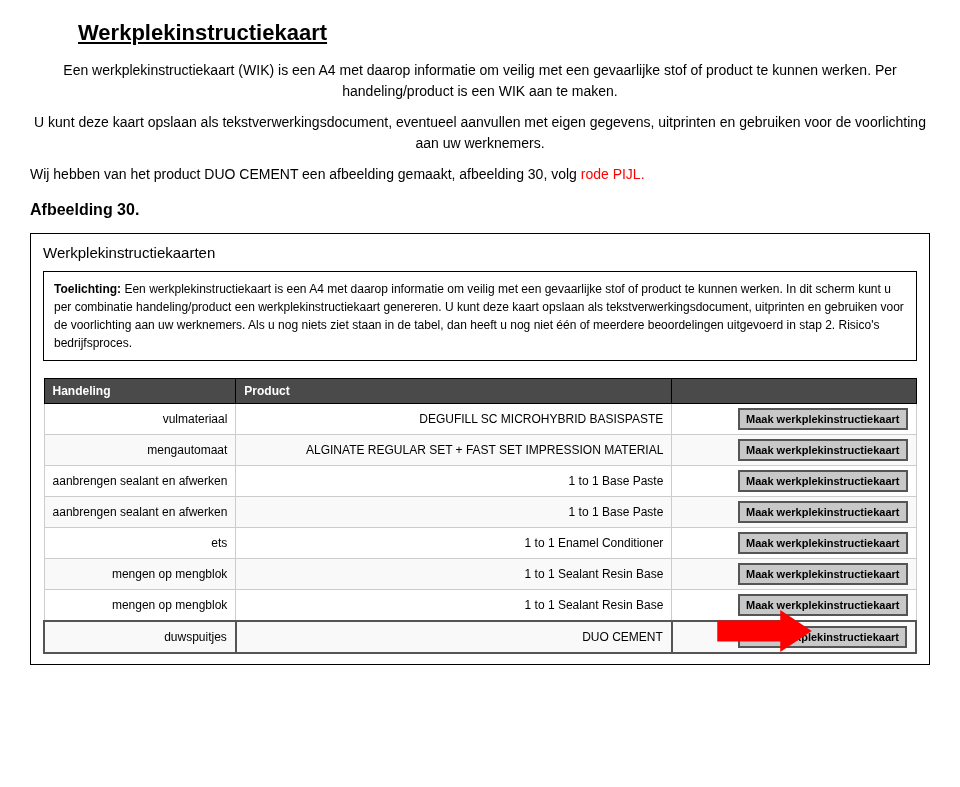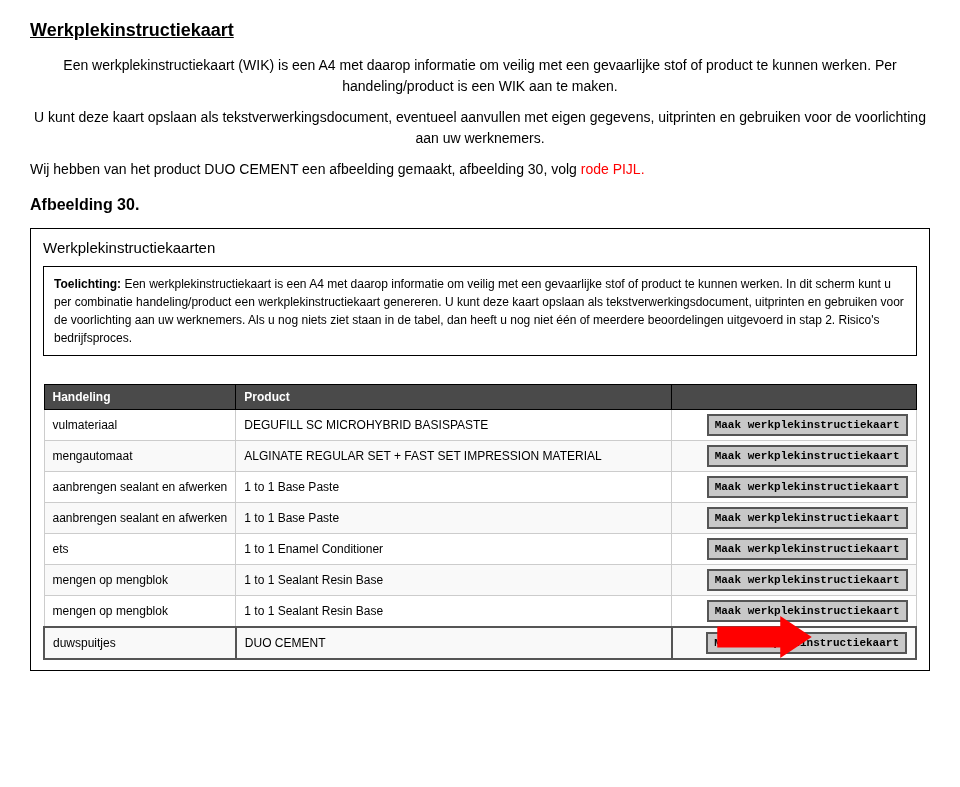--- a/index.html
+++ b/index.html
@@ -5,24 +5,25 @@
     * { box-sizing: border-box; margin: 0; padding: 0; }
     body {
       font-family: Arial, sans-serif;
       font-size: 14px;
       background: #fff;
       color: #000;
       padding: 20px 30px;
       max-width: 960px;
     }
     h1 {
-      font-size: 18px;
+      font-size: 22px;
       font-weight: bold;
       text-decoration: underline;
       margin-bottom: 14px;
+      margin-left: 48px;
     }
     .intro-text {
       font-size: 14px;
       line-height: 1.5;
       margin-bottom: 10px;
       text-align: center;
     }
     .arrow-text {
       font-size: 14px;
       line-height: 1.5;
@@ -47,21 +48,21 @@
     .wik-box-title {
       font-size: 15px;
       font-weight: normal;
       margin-bottom: 10px;
     }
     .toelichting-box {
       border: 1px solid #000;
       padding: 8px 10px;
       font-size: 12px;
       line-height: 1.5;
-      margin-bottom: 28px;
+      margin-bottom: 17px;
     }
     .toelichting-box strong {
       font-weight: bold;
     }
     
     .wik-table {
       width: 100%;
       border-collapse: collapse;
       font-size: 12px;
     }
@@ -70,35 +71,35 @@
       color: #fff;
       font-weight: bold;
       text-align: left;
       padding: 5px 8px;
       border: 1px solid #000;
     }
     .wik-table tbody tr td {
       padding: 4px 8px;
       border: 1px solid #ccc;
       vertical-align: middle;
+      text-align: right;
     }
     .wik-table tbody tr:nth-child(odd) td {
       background: #fff;
     }
     .wik-table tbody tr:nth-child(even) td {
       background: #f9f9f9;
     }
     .btn-maak {
       background: #e8e8e8;
       border: 1px solid #aaa;
       padding: 3px 6px;
       font-size: 11px;
       cursor: pointer;
       white-space: nowrap;
-      font-family: Liberation Mono, monospace;
     }
     .btn-maak:last-child {
       background: #c8c8c8;
       border: 2px solid #555;
       font-weight: bold;
     }
     .arrow-container {
       position: relative;
       width: 100%;
     }

